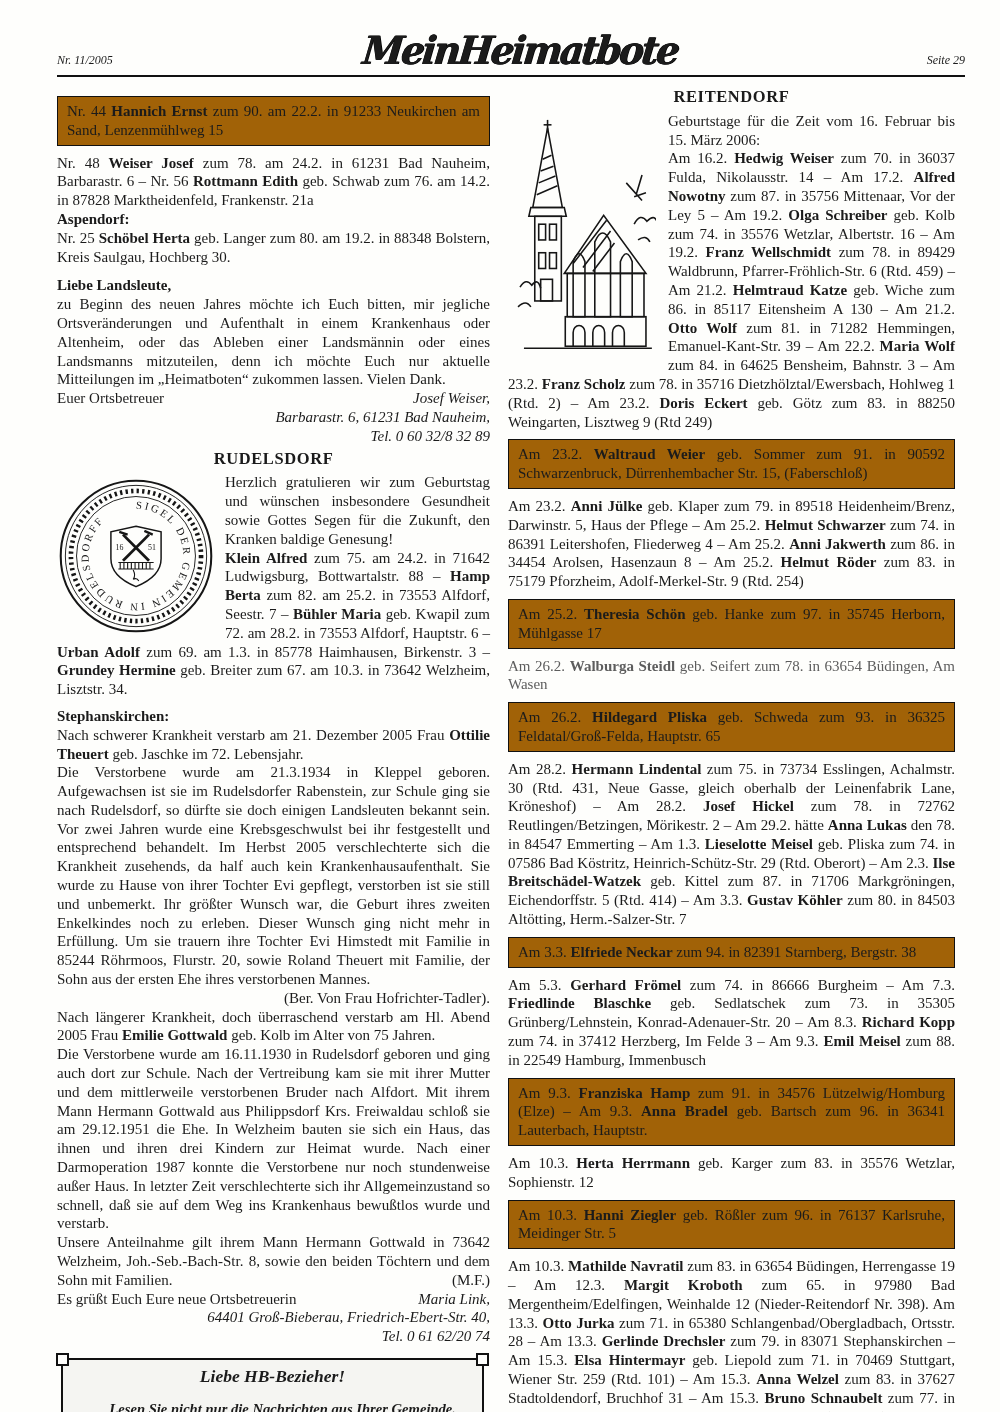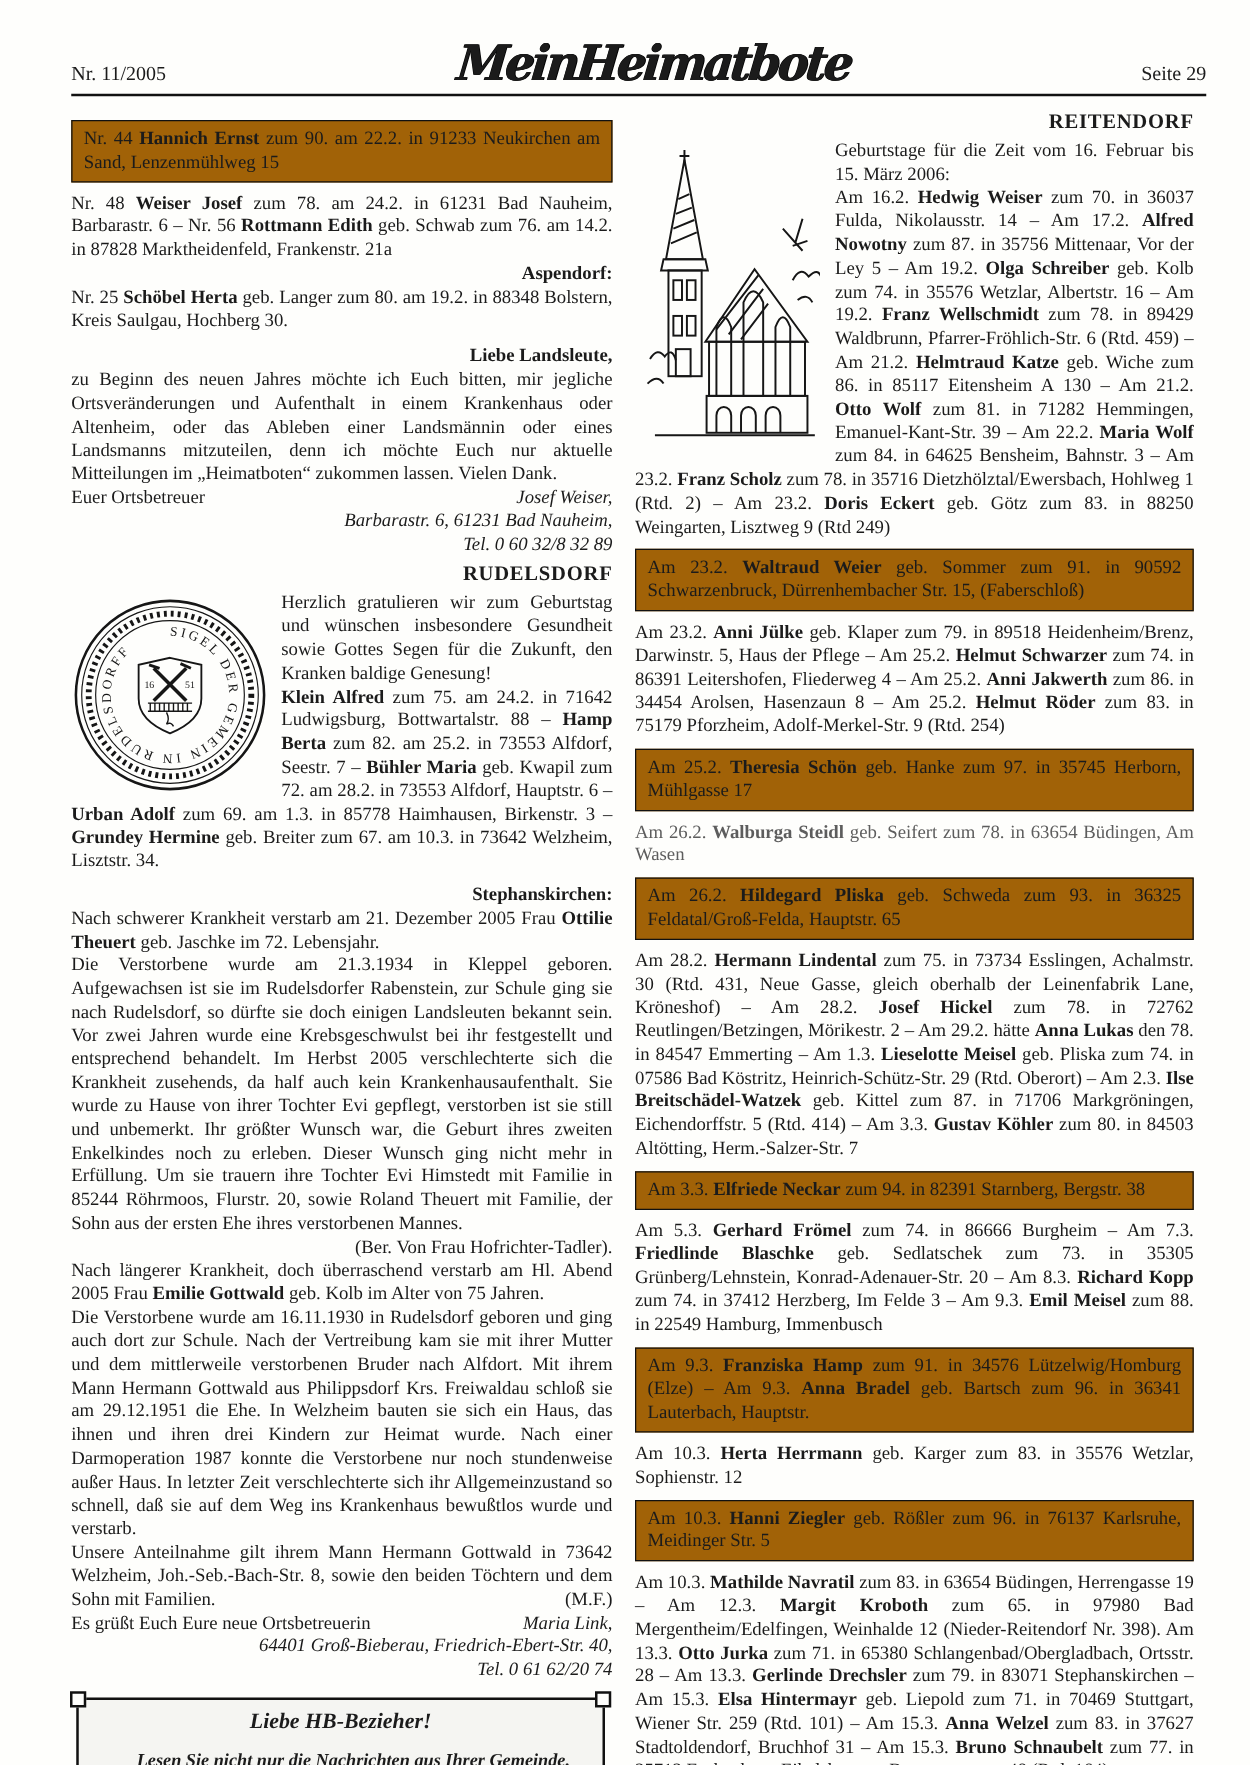--- a/index.html
+++ b/index.html
@@ -10,42 +10,42 @@
     background:#fefefc;
     color:#1b1b1b;
     font-family:"Liberation Serif","DejaVu Serif",serif;
     font-size:15px;line-height:18.8px;
     overflow:hidden;
     box-sizing:border-box;
     padding:30px 35px 0 57px;
   }
   
   .hdr{display:flex;align-items:flex-end;}
-  .hdr .issue,.hdr .pageno{font-size:16px;white-space:nowrap;}
+  .hdr .issue,.hdr .pageno{font-size:12px;white-space:nowrap;font-style:italic;}
   .hdr .mast{flex:1;text-align:center;}
   .masthead{
     display:inline-block;
     font-family:"DejaVu Serif",serif;
     font-weight:bold;font-style:italic;
     font-size:37px;line-height:40px;
     letter-spacing:-2.5px;
     transform:skewX(-6deg) scaleY(1.05);
     text-shadow:0.7px 0 #000, -0.3px 0 #000;
   }
   .rule{border-top:2.5px solid #111;margin-top:5px;}
   
   .cols{display:flex;gap:18px;margin-top:11px;}
   .col-l{width:433px;flex:none;}
   .col-r{width:447px;flex:none;}
   p{margin:0;text-align:justify;hyphens:auto;}
   .b{font-weight:bold;}
   .i{font-style:italic;}
   .fr{float:right;} .gap8{margin-top:8px;} .gap10{margin-top:10px;}
-  .subhead{font-weight:bold;text-align:right;}
-  .sechead{font-weight:bold;text-align:right;font-size:16.5px;letter-spacing:.6px;margin:4px 0 5px;}
+  .subhead{font-weight:bold;text-align:left;}
+  .sechead{font-weight:bold;text-align:center;font-size:16.5px;letter-spacing:.6px;margin:4px 0 5px;}
   .boxed{
     border:1.6px solid #111;
     background:#a16207;
     padding:5px 9px;
     margin:8px 0;
   }
   .sigrow{display:flex;justify-content:space-between;}
   .sigline{text-align:right;font-style:italic;}
   .faded{color:#5d5d5d;}
   

